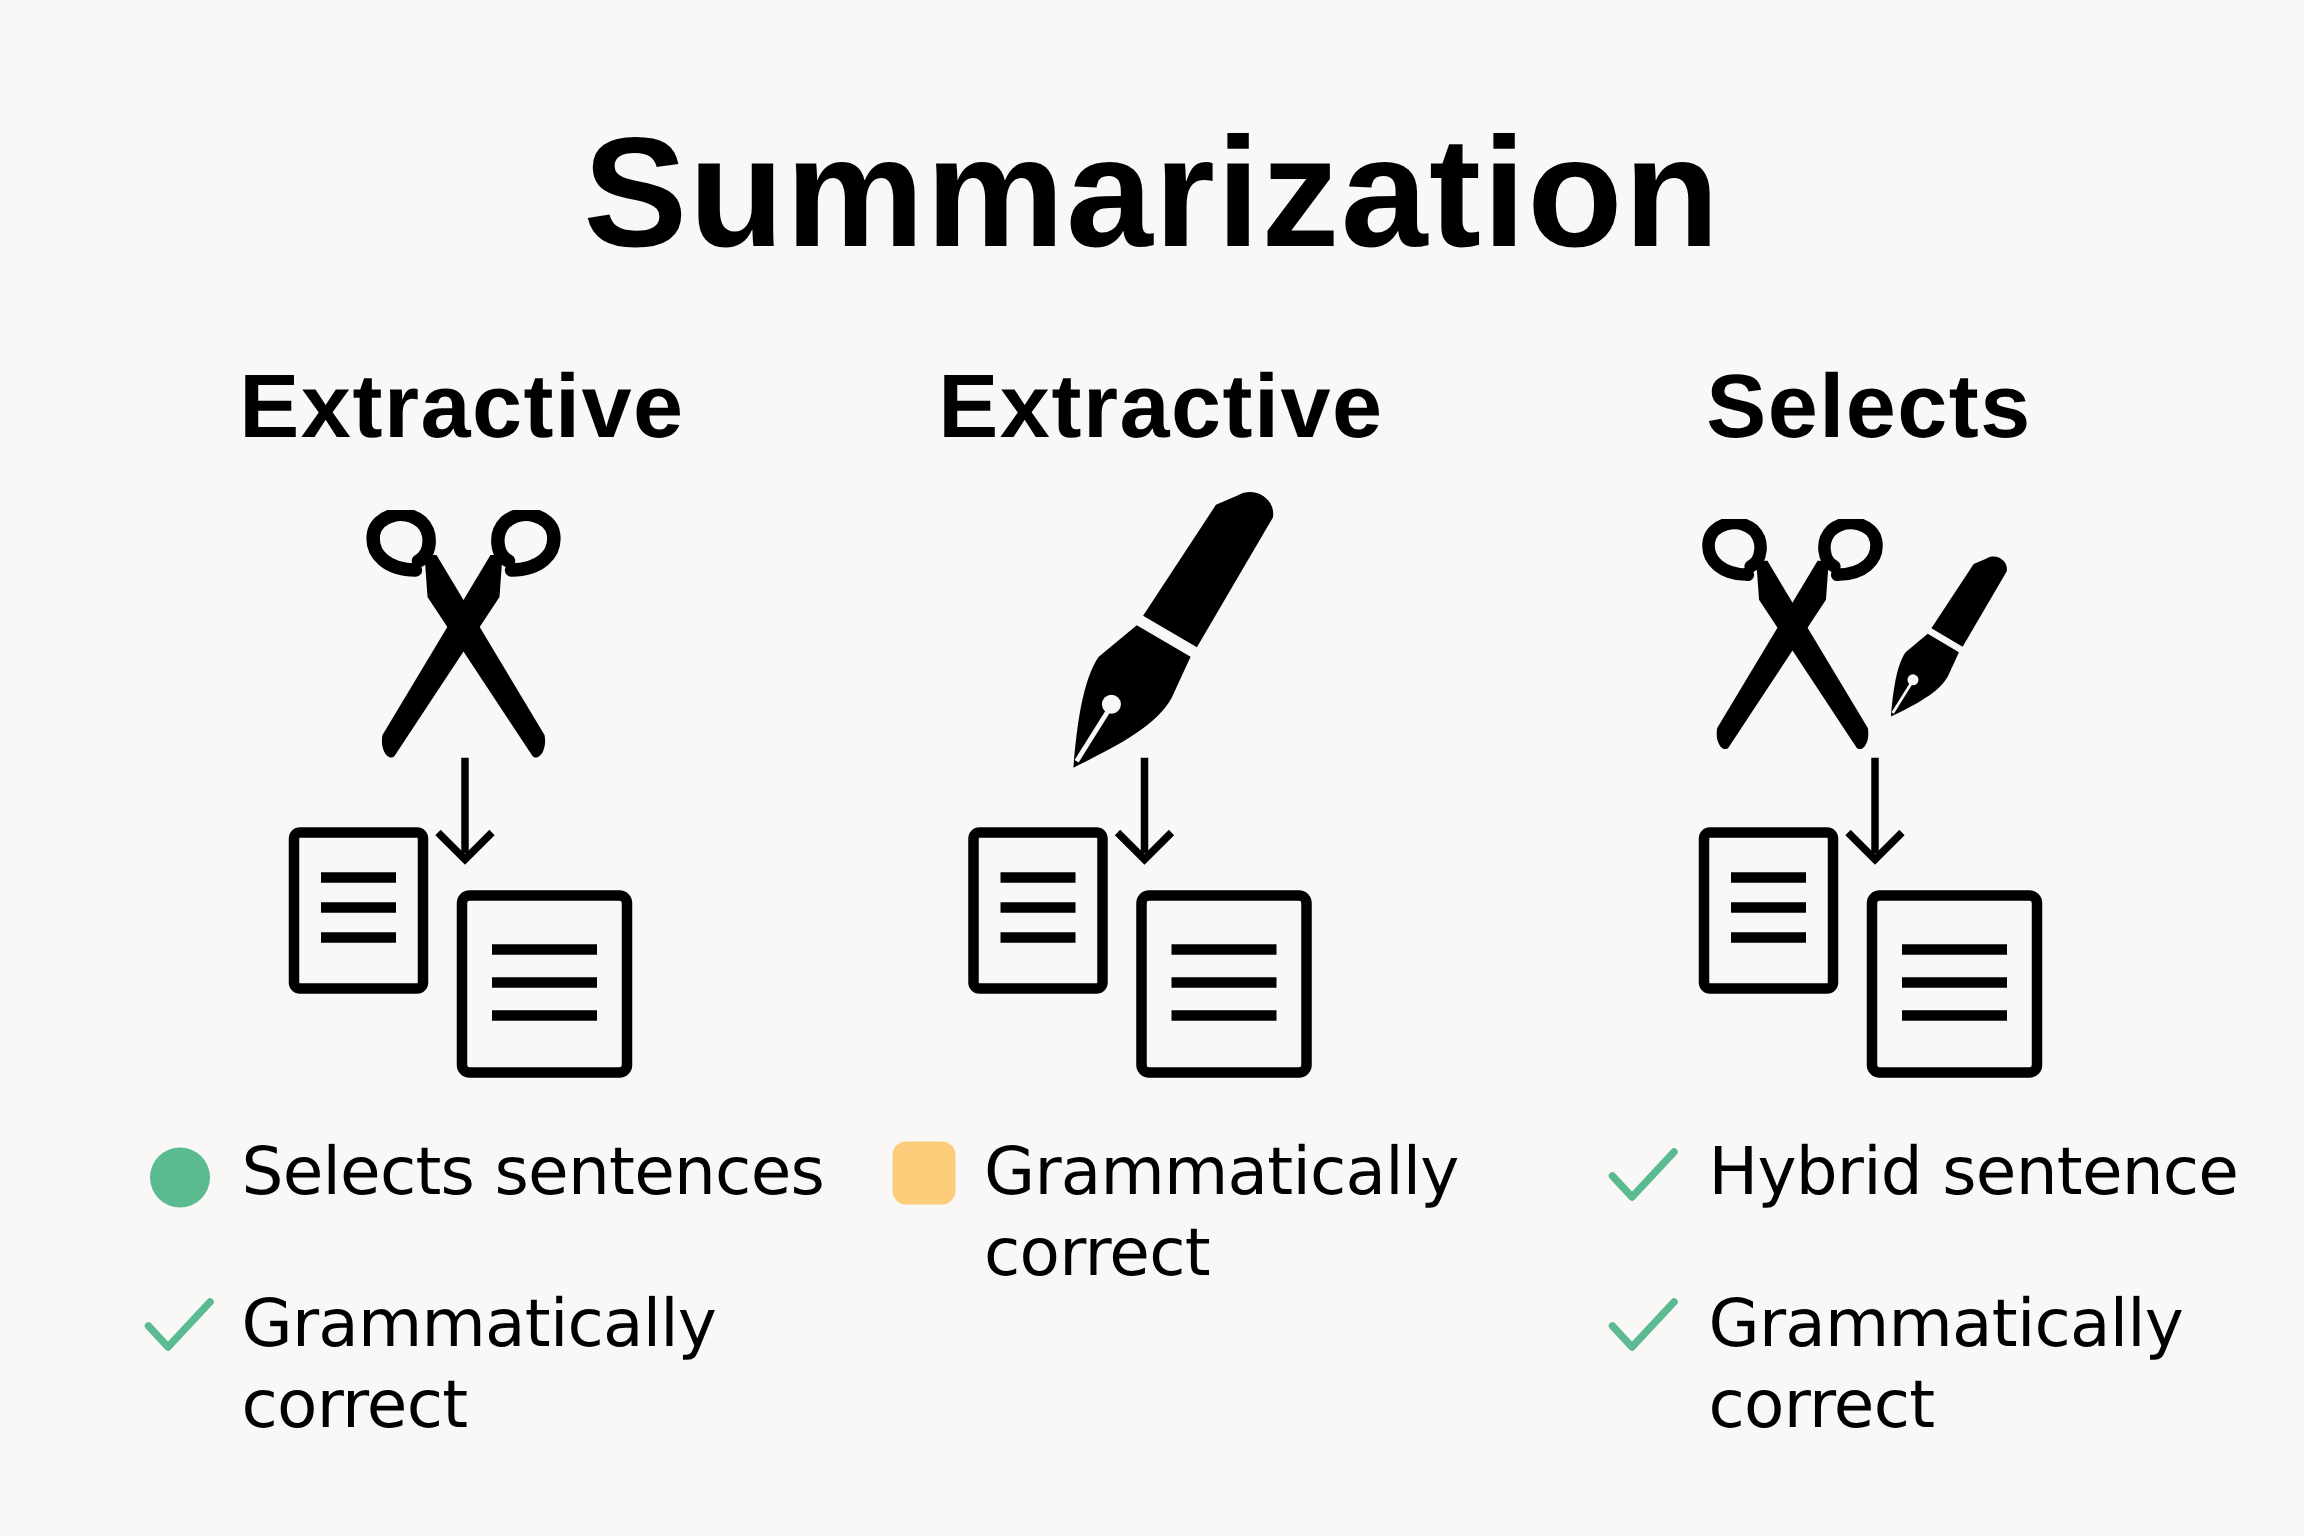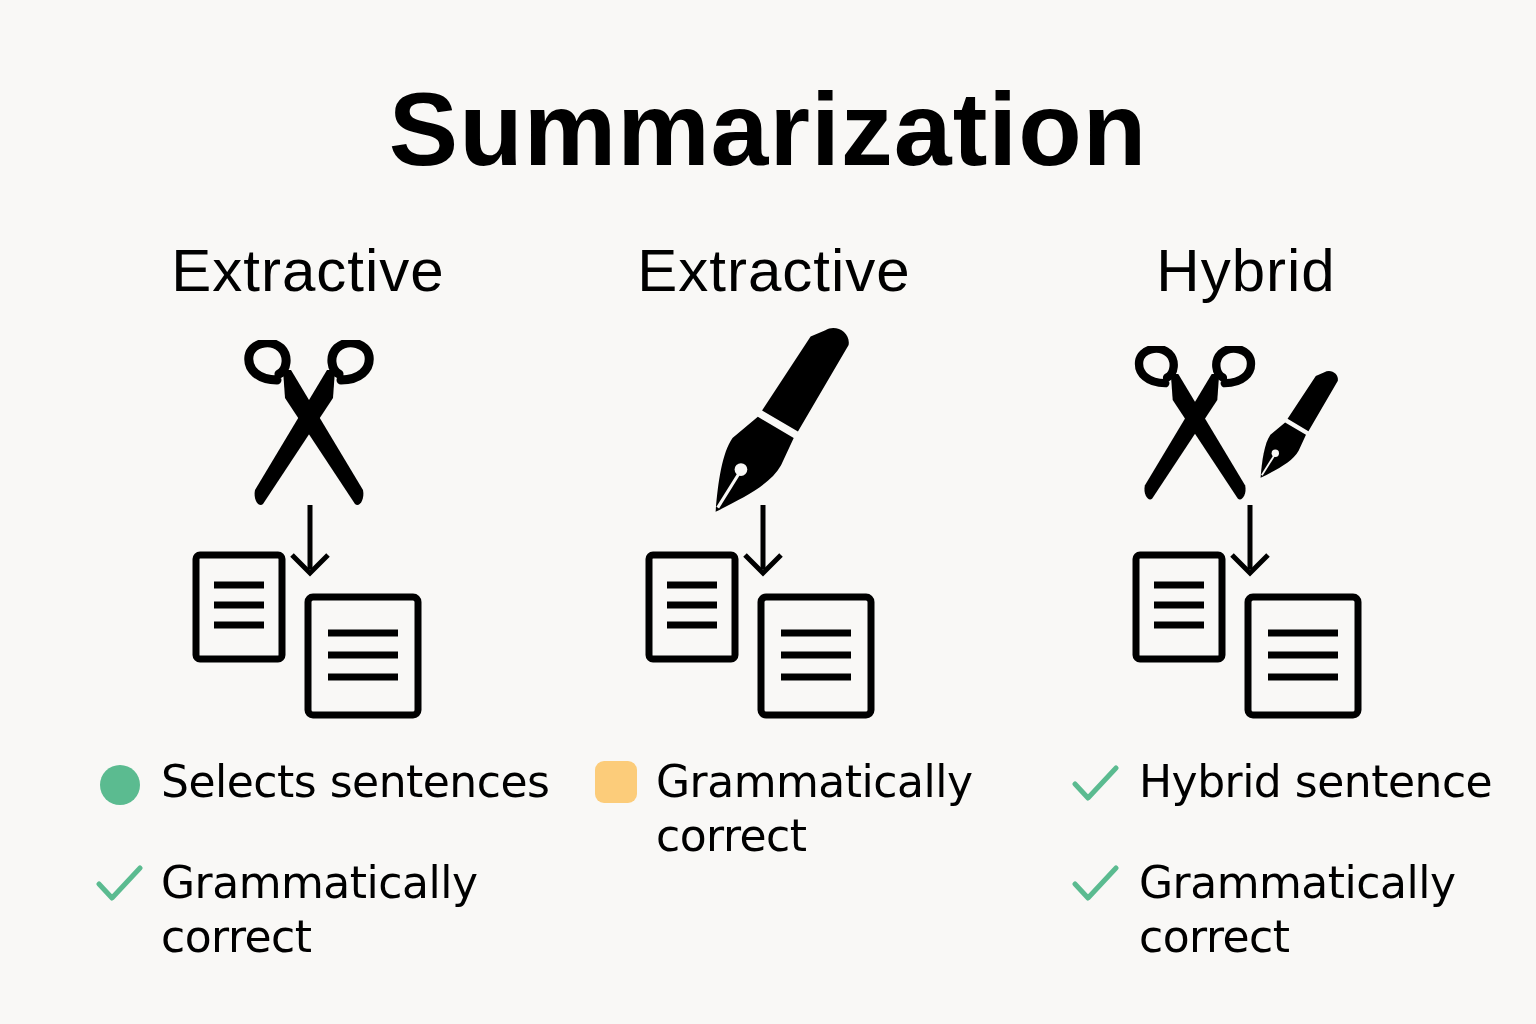--- a/index.html
+++ b/index.html
@@ -10,21 +10,21 @@
     overflow: hidden;
     font-family: "Liberation Sans", sans-serif;
     color: #000;
   }
   .title {
     position: absolute; left: 0; top: 70px; width: 1536px;
     text-align: center; font-size: 104px; font-weight: bold;
     letter-spacing: 1px;
   }
   .col-title {
-    position: absolute; top: 236px; font-size: 60px; font-weight: normal;
+    position: absolute; top: 236px; font-size: 60px; font-weight: bold;
     text-align: center; width: 440px; letter-spacing: 1px;
   }
   .icon-area { position: absolute; }
   .feature {
     position: absolute; font-size: 44px; line-height: 54px;
     font-family: "DejaVu Sans", sans-serif; letter-spacing: -0.5px;
   }
   .marker { position: absolute; }
   .dot { width: 40px; height: 40px; border-radius: 50%; }
   .square { width: 42px; height: 42px; border-radius: 9px; }
@@ -98,21 +98,21 @@
 <svg class="icon-area" style="left:645px;top:505px" width="232" height="215" viewBox="0 0 232 215">
     <use href="#docs"></use>
   </svg>
 
 <div class="marker square" style="left:595px;top:761px;background:#fccc7a"></div>
 <div class="feature" style="left:656px;top:755px">
   <div>Grammatically</div>
   <div>correct</div>
 </div>
 
-<div class="col-title" style="left:1026px">Hybrid</div>
+<div class="col-title" style="left:1026px">Selects</div>
 <svg class="icon-area" style="left:1124px;top:346px" width="142" height="158" viewBox="0 0 140 170">
     <use href="#scissors"></use>
   </svg>
 <svg class="icon-area" style="left:1252px;top:346px" width="92" height="158" viewBox="0 0 150 180">
     <use href="#pen"></use>
   </svg>
 <svg class="icon-area" style="left:1132px;top:505px" width="232" height="215" viewBox="0 0 232 215">
     <use href="#docs"></use>
   </svg>
 

